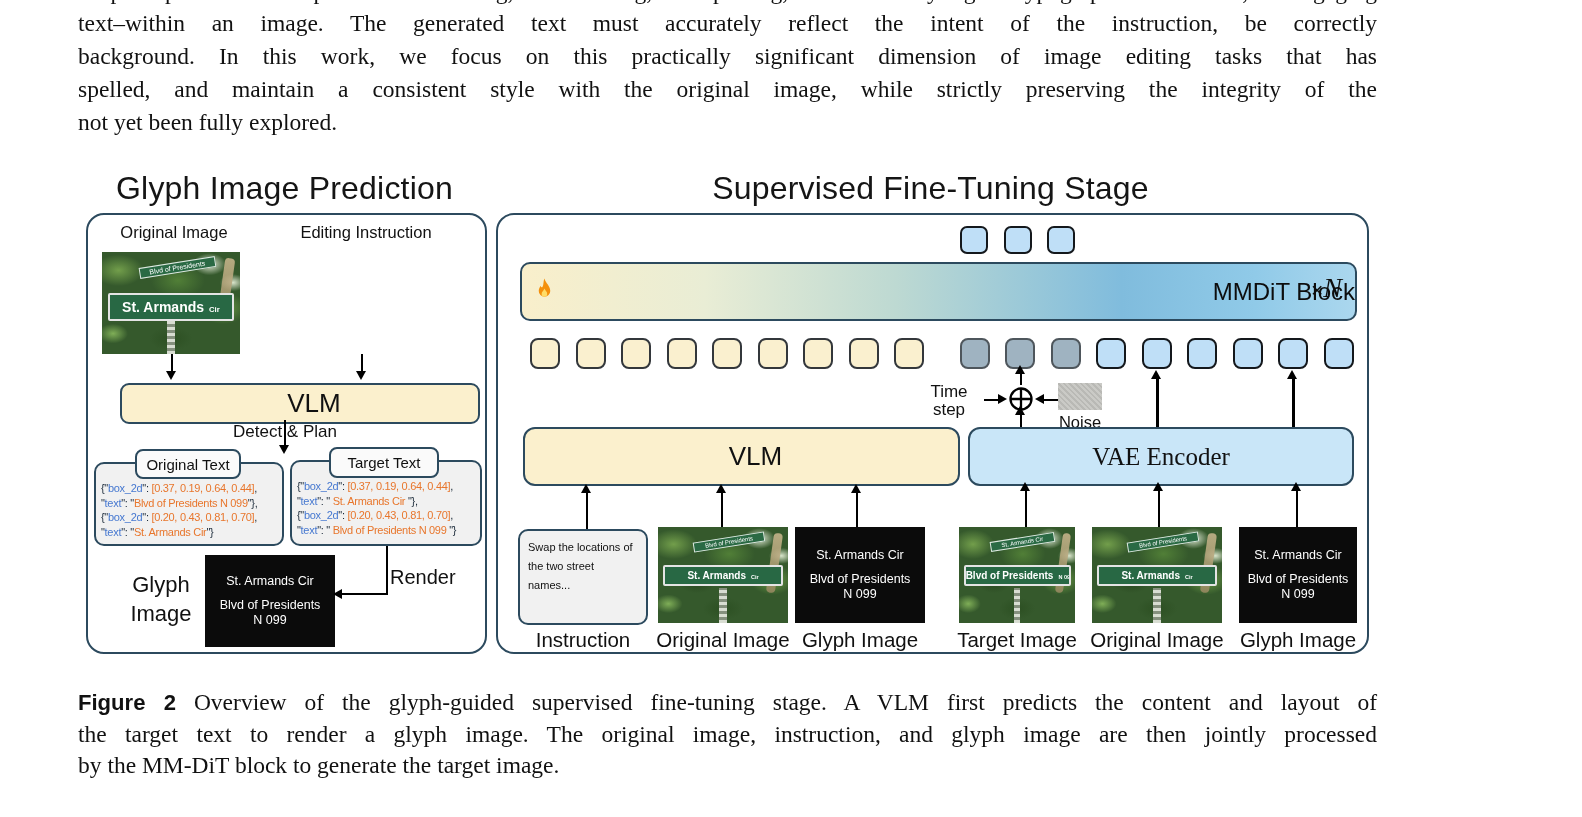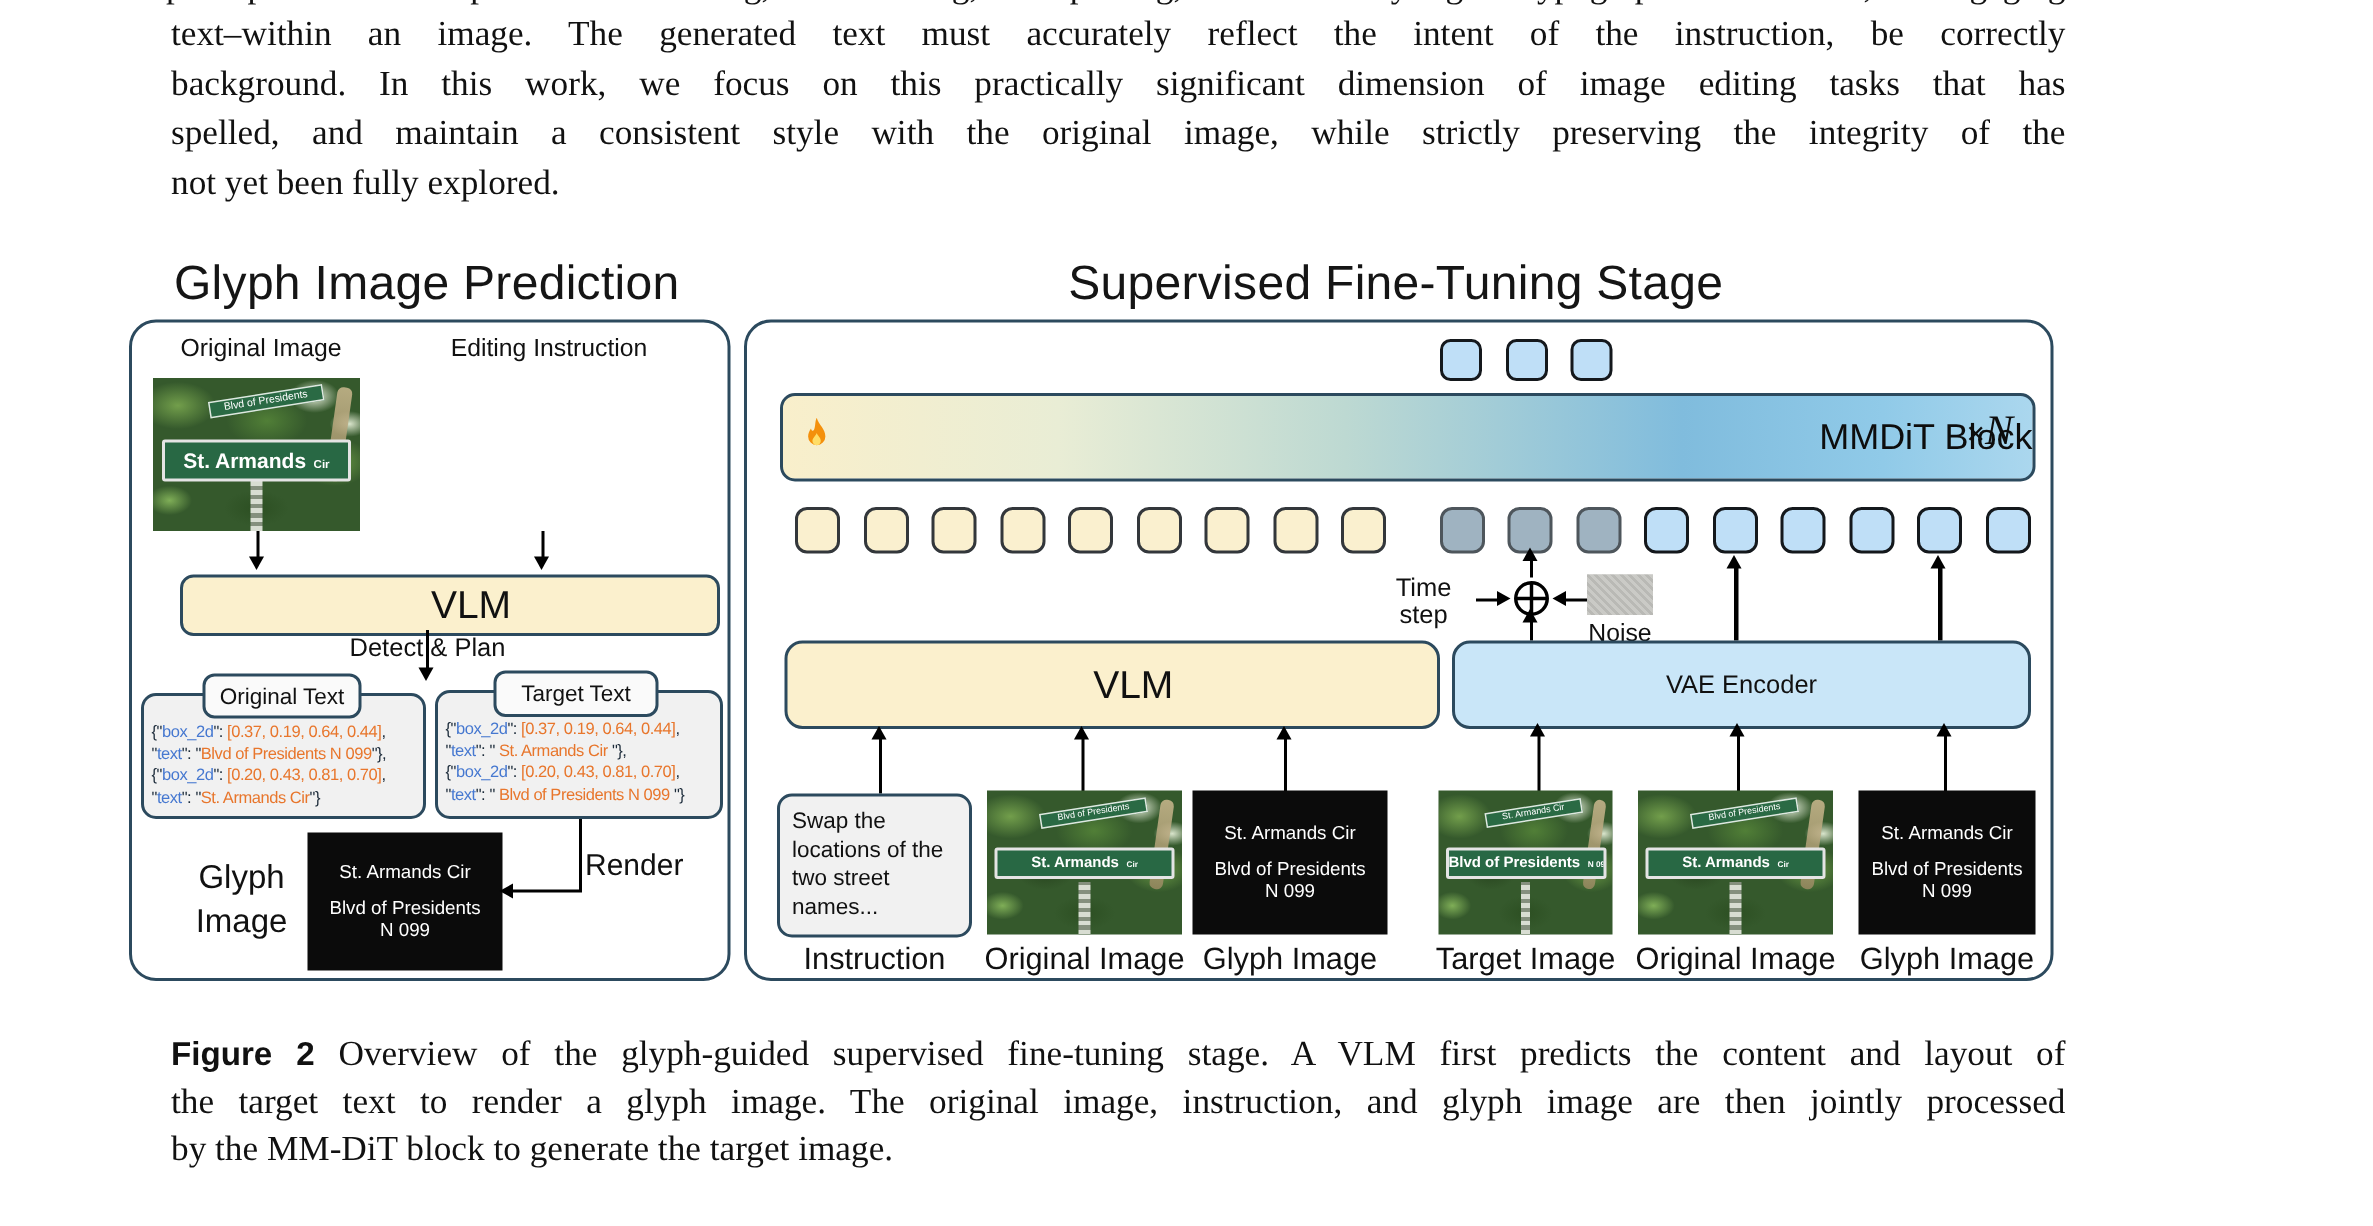--- a/index.html
+++ b/index.html
@@ -6,32 +6,32 @@
   body{width:1582px;height:817px;position:relative;overflow:hidden;
        font-family:"Liberation Sans",sans-serif;color:#111;}
   
   .clipline{position:absolute;left:78px;top:0;width:1299px;height:9px;overflow:hidden;}
   .clipline>div{position:relative;top:-22px;font-family:"Liberation Serif",serif;font-size:23.5px;
        text-align:justify;text-align-last:justify;color:#111;}
   .parablock{position:absolute;left:78px;top:7px;width:1299px;
        font-family:"Liberation Serif",serif;font-size:23.5px;line-height:33px;color:#111;}
   .captionblock{position:absolute;left:78px;top:687px;width:1299px;
        font-family:"Liberation Serif",serif;font-size:23.5px;line-height:31.5px;color:#111;}
-  .jline{text-align:justify;text-align-last:justify;margin-left:36px;}
+  .jline{text-align:justify;text-align-last:justify;}
   .jline.last{text-align-last:left;}
   .c-r{font-family:"Liberation Serif",serif;}
   .c-b{font-family:"Liberation Sans",sans-serif;font-weight:bold;font-size:0.94em;}
   
   .panel{position:absolute;border:2.5px solid var(--accent);border-radius:18px;background:#fff;}
   .dtitle{position:absolute;top:170px;font-size:32px;color:#151515;text-align:center;letter-spacing:.2px;}
   .box{position:absolute;border:2px solid var(--accent);background:#f1f1f1;border-radius:10px;}
   .vlmbox{position:absolute;border:2px solid var(--accent);background:var(--vlm);border-radius:10px;
        display:flex;align-items:center;justify-content:center;font-size:26px;color:#111;padding-left:28px;}
   .vaebox{position:absolute;border:2px solid var(--accent);background:var(--vae);border-radius:12px;
-       display:flex;align-items:center;justify-content:center;font-size:17px;color:#111;}
+       display:flex;align-items:center;justify-content:center;font-size:25px;color:#111;font-family:Liberation Serif, serif;}
   .tab{position:absolute;border:2px solid var(--accent);background:#fafafa;border-radius:8px;
        display:flex;align-items:center;justify-content:center;font-size:15px;z-index:3;}
   .codebox{position:absolute;border:2px solid var(--accent);background:#f1f1f1;border-radius:10px;z-index:2;
        font-size:11px;line-height:14.6px;letter-spacing:-0.3px;padding:17px 4px 0 5px;box-sizing:border-box;white-space:nowrap;}
   .c-k{color:var(--key_blue);}
   .c-v{color:var(--value_orange);}
   .c-p{color:#1c2b3a;}
   .glyphbox{position:absolute;background:#0b0b0b;color:#fff;display:flex;flex-direction:column;
        align-items:center;justify-content:center;text-align:center;font-size:12.5px;line-height:15px;}
   .glyphbox .g1{margin-bottom:9px;}
@@ -237,21 +237,21 @@
   <div class="vline" style="left:357.75px;top:277px;height:37px;"></div>
   <div class="ah up" style="left:352.5px;top:269px;"></div>
 
   <div class="vline" style="left:526.75px;top:275px;height:40px;"></div>
   <div class="ah up" style="left:521.5px;top:267px;"></div>
   <div class="vline" style="left:659.75px;top:275px;height:40px;"></div>
   <div class="ah up" style="left:654.5px;top:267px;"></div>
   <div class="vline" style="left:797.75px;top:275px;height:40px;"></div>
   <div class="ah up" style="left:792.5px;top:267px;"></div>
 
-  <div class="box" style="left:20px;top:314px;width:130px;height:96px;font-size:15px;line-height:19px;padding:7px 8px;box-sizing:border-box;">Swap the locations of the two street names...</div>
+  <div class="box" style="left:20px;top:314px;width:130px;height:96px;font-size:11px;line-height:19px;padding:7px 8px;box-sizing:border-box;">Swap the locations of the two street names...</div>
 
   <div class="photo ph-sm" style="left:160px;top:312px;width:130px;height:96px;">
     <div class="foliage"></div>
     <div class="trunk"></div>
     <div class="pole"></div>
     <div class="sign-top">Blvd of Presidents</div>
     <div class="sign-big"><span>St. Armands</span><span class="sfx">Cir</span></div>
   </div>
 
   <div class="glyphbox" style="left:297px;top:312px;width:130px;height:96px;">

